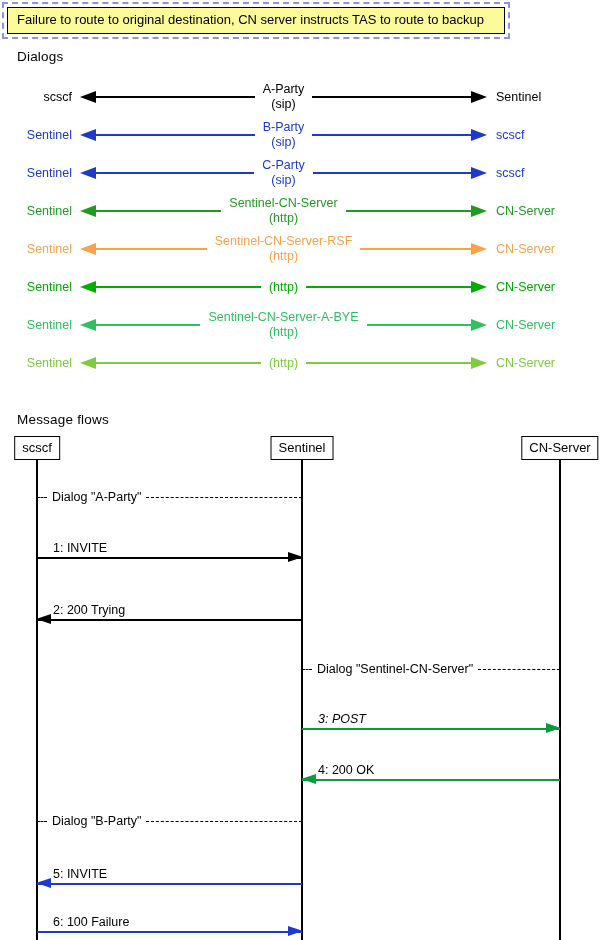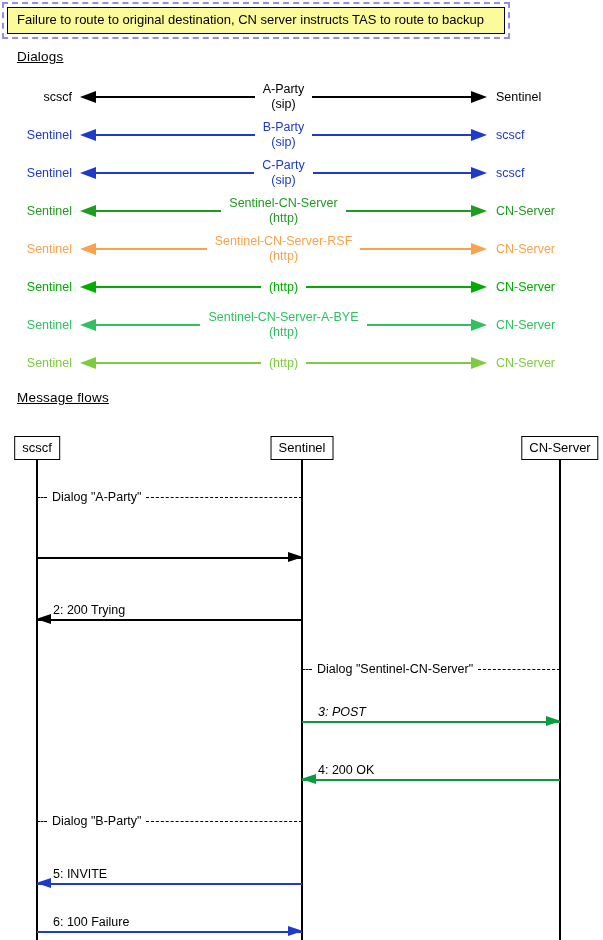--- a/index.html
+++ b/index.html
@@ -13,24 +13,23 @@
     position:absolute;left:2px;top:2px;width:508px;box-sizing:border-box;
     border:2px dashed #9090dd;padding:3px;
   }
   #banner-note{
     background:#fbfb9b;border:1px solid #000;
     padding:4px 9px 5px 9px;font-size:13px;line-height:16px;
   }
   
   .section-heading{
     position:absolute;left:17px;font-size:13.5px;letter-spacing:.2px;
-    text-decoration:underline;
   }
   #dialogs-heading{top:49px;}
-  #flows-heading{top:390px;}
+  #flows-heading{top:412px;}
   
   #dialogs-rows{position:absolute;left:0;top:78px;width:603px;}
   .drow{display:flex;align-items:center;height:38px;font-size:12.5px;}
   .dlbl-l{width:72px;text-align:right;flex:none;white-space:nowrap;}
   .dlbl-r{width:116px;text-align:left;flex:none;padding-left:9px;box-sizing:border-box;white-space:nowrap;}
   .seg{flex:1;display:flex;align-items:center;min-width:24px;}
   .seg-l{margin-left:8px;}
   .dline{flex:1;height:1.5px;}
   .arr{width:0;height:0;border-top:6px solid transparent;border-bottom:6px solid transparent;flex:none;}
   .arr-l{border-right-width:16px;border-right-style:solid;}
@@ -217,28 +216,28 @@
       <div class="dash dash-tail"></div>
     </div>
     <div class="dmarker" style="left: 37px; width: 265px; top: 381px;">
       <div class="dash dash-lead"></div>
       <div class="dmarker-label">Dialog "B-Party"</div>
       <div class="dash dash-tail"></div>
     </div>
     <div class="msg" style="left: 37px; width: 265px; top: 127px;">
       <div class="msg-line" style="background: rgb(0, 0, 0);"></div>
       <div class="msg-arr to-right" style="border-left-color: rgb(0, 0, 0);"></div>
-      <div class="msg-label"></div>
+      <div class="msg-label"><div>1: INVITE</div></div>
     </div>
     <div class="msg" style="left: 37px; width: 265px; top: 189px;">
       <div class="msg-line" style="background: rgb(0, 0, 0);"></div>
       <div class="msg-arr to-left" style="border-right-color: rgb(0, 0, 0);"></div>
       <div class="msg-label"><div>2: 200 Trying</div></div>
     </div>
-    <div class="msg" style="left: 302px; width: 258px; top: 291px; font-style: italic;">
+    <div class="msg" style="left: 302px; width: 258px; top: 298px; font-style: italic;">
       <div class="msg-line" style="background: rgb(12, 154, 64);"></div>
       <div class="msg-arr to-right" style="border-left-color: rgb(12, 154, 64);"></div>
       <div class="msg-label"><div>3: POST</div></div>
     </div>
     <div class="msg" style="left: 302px; width: 258px; top: 349px;">
       <div class="msg-line" style="background: rgb(12, 154, 64);"></div>
       <div class="msg-arr to-left" style="border-right-color: rgb(12, 154, 64);"></div>
       <div class="msg-label"><div>4: 200 OK</div></div>
     </div>
     <div class="msg" style="left: 37px; width: 265px; top: 453px;">

